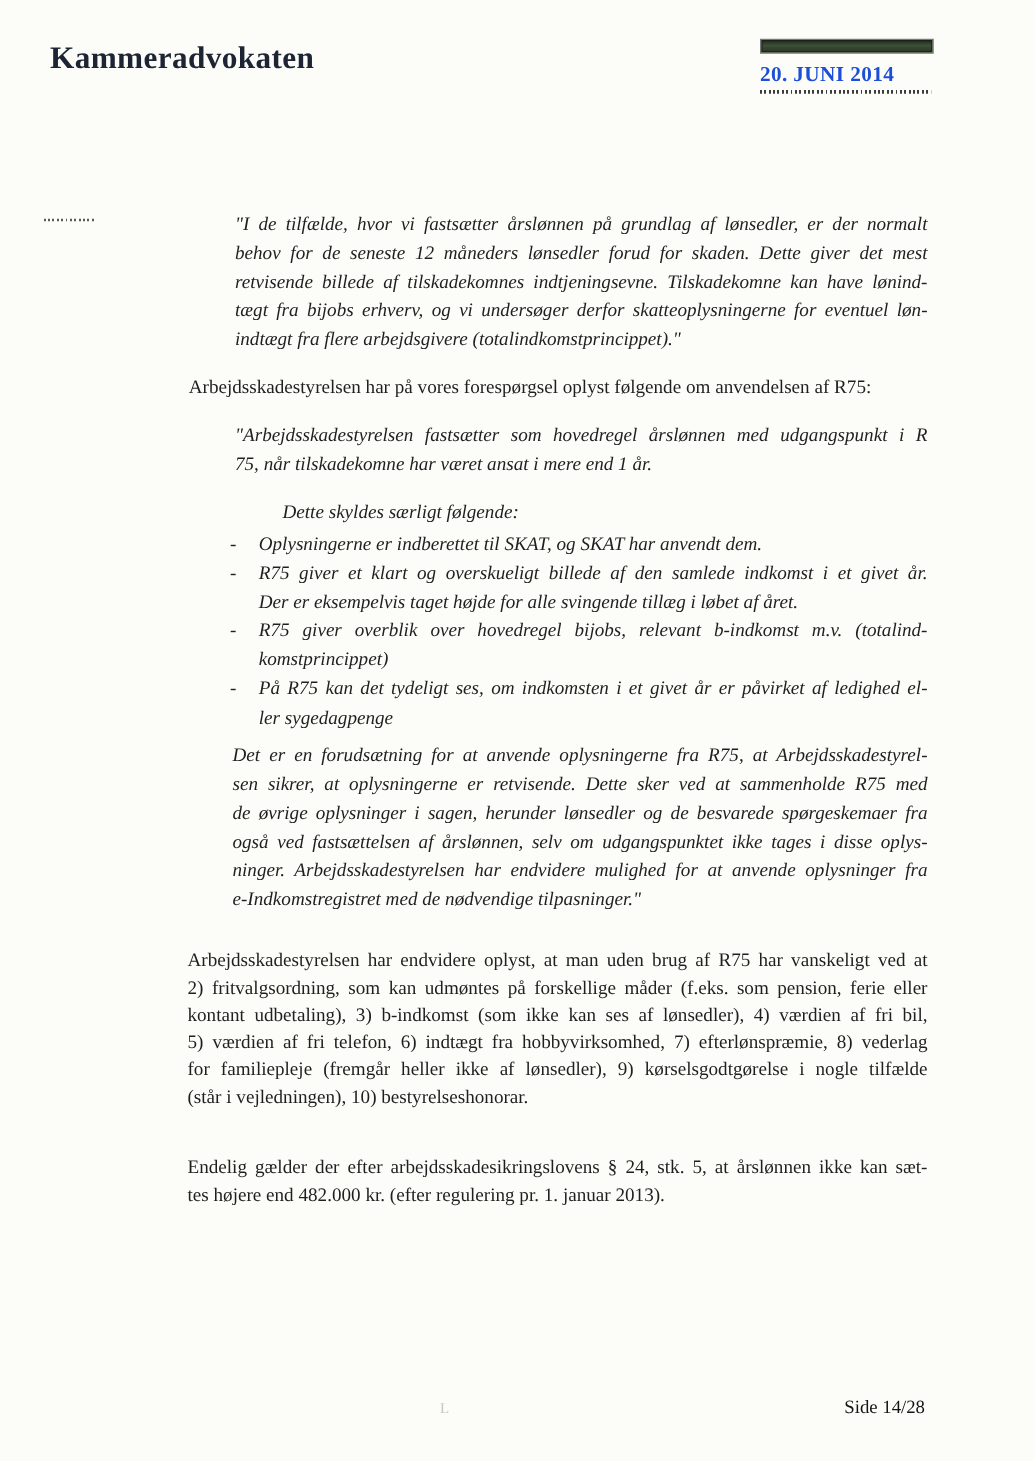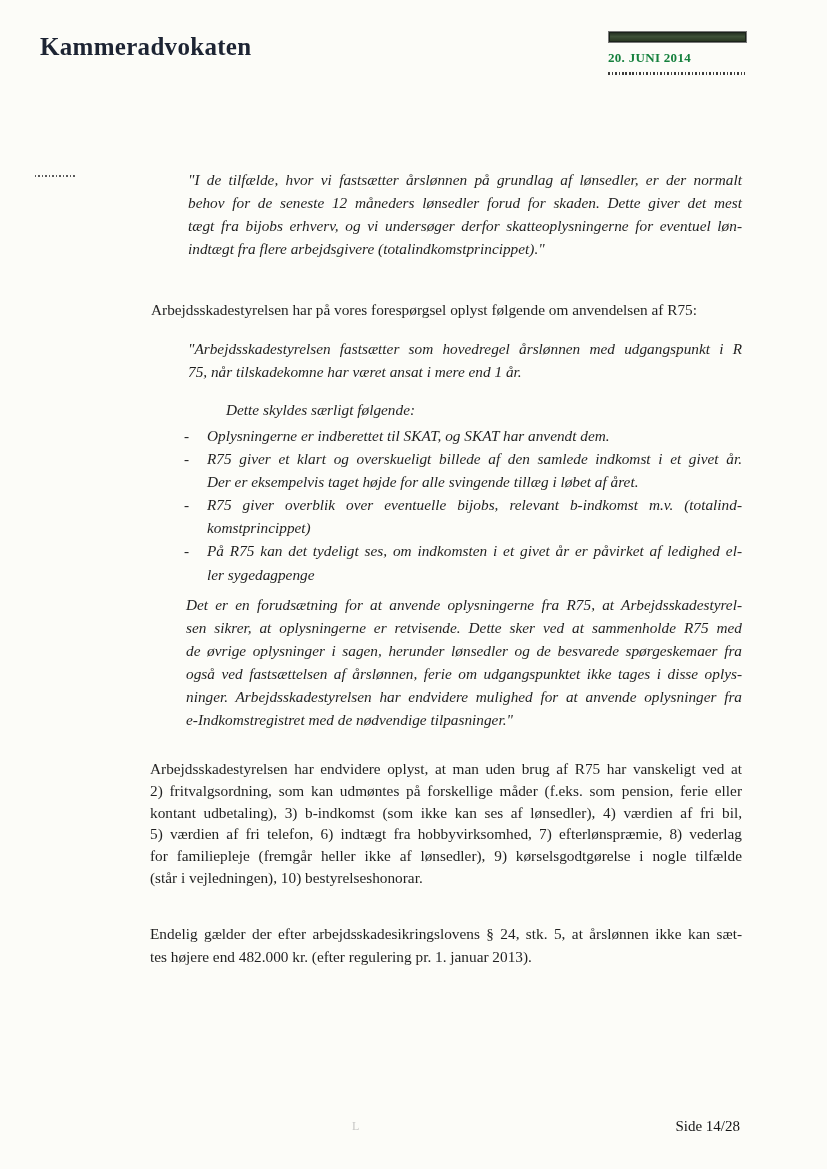--- a/index.html
+++ b/index.html
@@ -28,24 +28,24 @@
     position: absolute;
     left: 608px; top: 31px;
     width: 137px; height: 10px;
     background: linear-gradient(180deg, #20291e 0%, #3d5037 45%, #26331f 100%);
     border: 1px solid #777;
     box-shadow: inset 0 0 0 1px #1a221a;
   }
   .doc-date {
     position: absolute;
     left: 608px; top: 50px;
-    font-size: 13px;
+    font-size: 17px;
     font-weight: 700;
     letter-spacing: 0.3px;
-    color: #15803d;
+    color: #1d4ed8;
   }
   .date-rule {
     position: absolute;
     left: 608px; top: 72px;
     width: 137px; height: 3px;
     background-image: repeating-linear-gradient(90deg, #3c3c3c 0 1.5px, transparent 1.5px 3.5px);
   }
   .margin-mark {
     position: absolute;
     left: 35px; top: 175px;
@@ -101,20 +101,21 @@
 
   <div class="logo">Kammeradvokaten</div>
   <div class="green-bar"></div>
   <div class="doc-date">20. JUNI 2014</div>
   <div class="date-rule"></div>
   <div class="margin-mark"></div>
 
   <div class="quote lines q1">
       <div class="ln">"I de tilfælde, hvor vi fastsætter årslønnen på grundlag af lønsedler, er der normalt</div>
       <div class="ln">behov for de seneste 12 måneders lønsedler forud for skaden. Dette giver det mest</div>
+      <div class="ln">retvisende billede af tilskadekomnes indtjeningsevne. Tilskadekomne kan have lønind-</div>
       <div class="ln">tægt fra bijobs erhverv, og vi undersøger derfor skatteoplysningerne for eventuel løn-</div>
       <div class="ln">indtægt fra flere arbejdsgivere (totalindkomstprincippet)."</div>
     </div>
 
   <p class="para single">Arbejdsskadestyrelsen har på vores forespørgsel oplyst følgende om anvendelsen af R75:</p>
 
   <div class="quote lines q2">
       <div class="ln">"Arbejdsskadestyrelsen fastsætter som hovedregel årslønnen med udgangspunkt i R</div>
       <div class="ln">75, når tilskadekomne har været ansat i mere end 1 år.</div>
     </div>
@@ -131,38 +132,38 @@
       <div class="bullet">
         <span class="marker">-</span>
         <div class="lines blines">
           <div class="ln">R75 giver et klart og overskueligt billede af den samlede indkomst i et givet år.</div>
           <div class="ln">Der er eksempelvis taget højde for alle svingende tillæg i løbet af året.</div>
         </div>
       </div>
       <div class="bullet">
         <span class="marker">-</span>
         <div class="lines blines">
-          <div class="ln">R75 giver overblik over eventuelle bijobs, relevant b-indkomst m.v. (totalind-</div>
+          <div class="ln">R75 giver overblik over hovedregel bijobs, relevant b-indkomst m.v. (totalind-</div>
           <div class="ln">komstprincippet)</div>
         </div>
       </div>
       <div class="bullet">
         <span class="marker">-</span>
         <div class="lines blines">
           <div class="ln">På R75 kan det tydeligt ses, om indkomsten i et givet år er påvirket af ledighed el-</div>
           <div class="ln">ler sygedagpenge</div>
         </div>
       </div>
     </div>
 
   <div class="quote lines q3">
       <div class="ln">Det er en forudsætning for at anvende oplysningerne fra R75, at Arbejdsskadestyrel-</div>
       <div class="ln">sen sikrer, at oplysningerne er retvisende. Dette sker ved at sammenholde R75 med</div>
       <div class="ln">de øvrige oplysninger i sagen, herunder lønsedler og de besvarede spørgeskemaer fra</div>
-      <div class="ln">også ved fastsættelsen af årslønnen, ferie om udgangspunktet ikke tages i disse oplys-</div>
+      <div class="ln">også ved fastsættelsen af årslønnen, selv om udgangspunktet ikke tages i disse oplys-</div>
       <div class="ln">ninger. Arbejdsskadestyrelsen har endvidere mulighed for at anvende oplysninger fra</div>
       <div class="ln">e-Indkomstregistret med de nødvendige tilpasninger."</div>
     </div>
 
   <div class="para lines p2">
       <div class="ln">Arbejdsskadestyrelsen har endvidere oplyst, at man uden brug af R75 har vanskeligt ved at</div>
       <div class="ln">2) fritvalgsordning, som kan udmøntes på forskellige måder (f.eks. som pension, ferie eller</div>
       <div class="ln">kontant udbetaling), 3) b-indkomst (som ikke kan ses af lønsedler), 4) værdien af fri bil,</div>
       <div class="ln">5) værdien af fri telefon, 6) indtægt fra hobbyvirksomhed, 7) efterlønspræmie, 8) vederlag</div>
       <div class="ln">for familiepleje (fremgår heller ikke af lønsedler), 9) kørselsgodtgørelse i nogle tilfælde</div>

